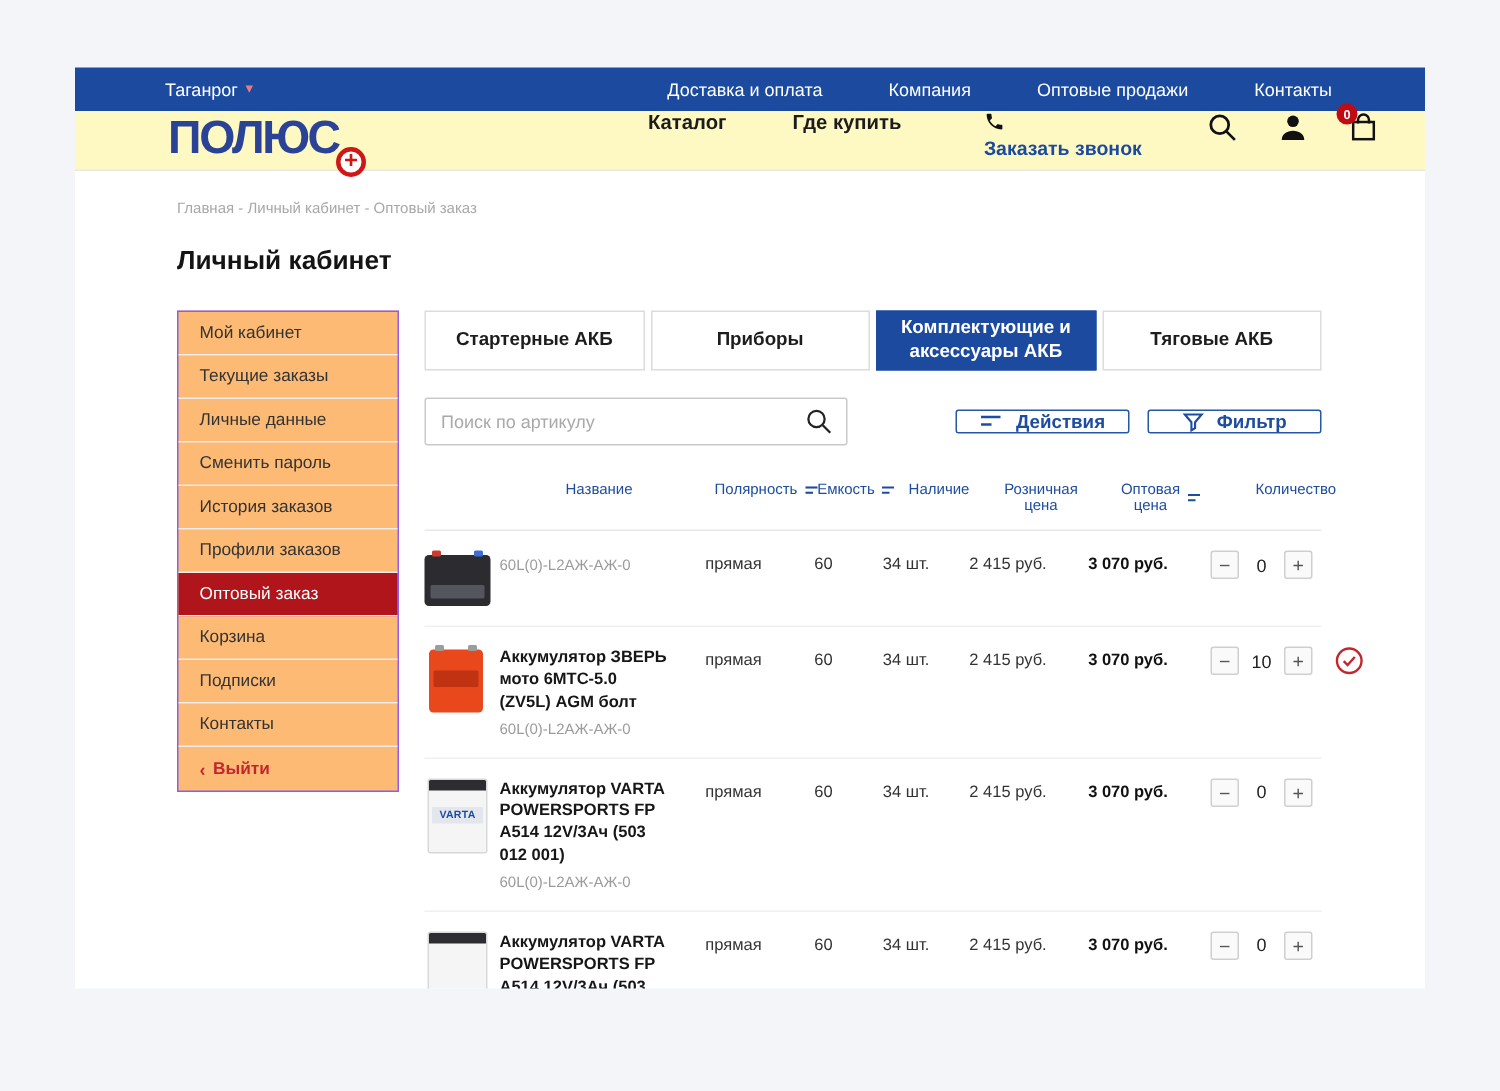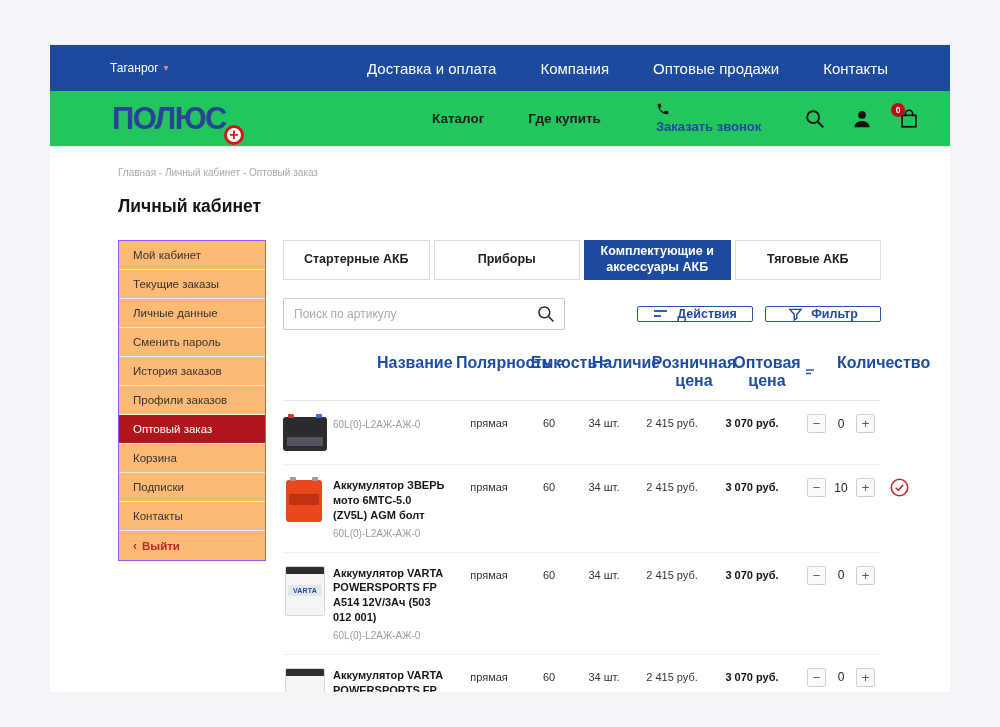--- a/index.html
+++ b/index.html
@@ -7,34 +7,34 @@
   body {
     background:#f3f5f8;
     font-family:"Liberation Sans", sans-serif;
     padding-top:45px;
     overflow:hidden;
   }
   .site { width:900px; margin:0 auto; }
 
   
   .topbar {
-    height:46px; background:#1b4a9f; color:#fff;
+    height:29px; background:#1b4a9f; color:#fff;
     display:flex; align-items:center; padding:0 62px 0 60px;
     font-size:12px;
   }
   .city { display:flex; align-items:center; gap:5px; cursor:pointer; }
   .city .caret { font-size:10px; color:#eohno; }
   .caret { color:#e57d7d; font-size:10px; line-height:1; }
   .topnav { margin-left:auto; display:flex; gap:44px; }
-  .topnav a { color:#fff; text-decoration:none; font-size:15px; }
+  .topnav a { color:#fff; text-decoration:none; font-size:12px; }
 
   
   .header {
-    height:56px; background:#22c55e; border-bottom:1px solid #e8e8e8;
-    display:flex; align-items:center; padding:0 30px 0 62px;
+    height:40px; background:#fef9c3; border-bottom:1px solid #e8e8e8;
+    display:flex; align-items:flex-start; padding:0 30px 0 62px;
   }
   .logo { position:relative; display:flex; align-items:center; cursor:pointer; width:150px; }
   .logo-text {
     font-size:31px; font-weight:800; color:#2b4396; letter-spacing:-1.5px;
   }
   .logo-plus {
     position:absolute; right:18px; bottom:-8px;
     width:20px; height:20px; border:3px solid #cf1717; border-radius:50%;
     background:#fff; display:flex; align-items:center; justify-content:center;
     color:#cf1717; font-size:16px; font-weight:800; line-height:1;
@@ -99,21 +99,21 @@
 
   
   .table { margin-top:24px; }
   .thead, .trow {
     display:grid;
     grid-template-columns:50px 122px 68px 52px 58px 78px 82px 1fr;
     align-items:start;
   }
   .thead { padding-bottom:10px; border-bottom:1px solid #e8e8e8; }
   .th {
-    font-size:16px; font-weight:700; color:#1e4da0; text-align:center;
+    font-size:10px; font-weight:400; color:#1e4da0; text-align:center;
     display:flex; align-items:center; justify-content:center; gap:4px;padding-left:44px;
   }
   .th.left { justify-content:flex-start; text-align:left; }
   .th .sort { cursor:pointer; display:flex; }
   .trow { padding:13px 0; border-bottom:1px solid #f0f0f0; position:relative; }
   .trow.tall { padding-bottom:34px; }
   .cell { font-size:11px; color:#333; text-align:center; padding-top:3px; }
   .cell.bold { font-weight:700; color:#111; }
   .name-cell { text-align:left; padding-right:8px; }
   .p-name { font-size:11px; font-weight:700; color:#161616; line-height:1.35; }

